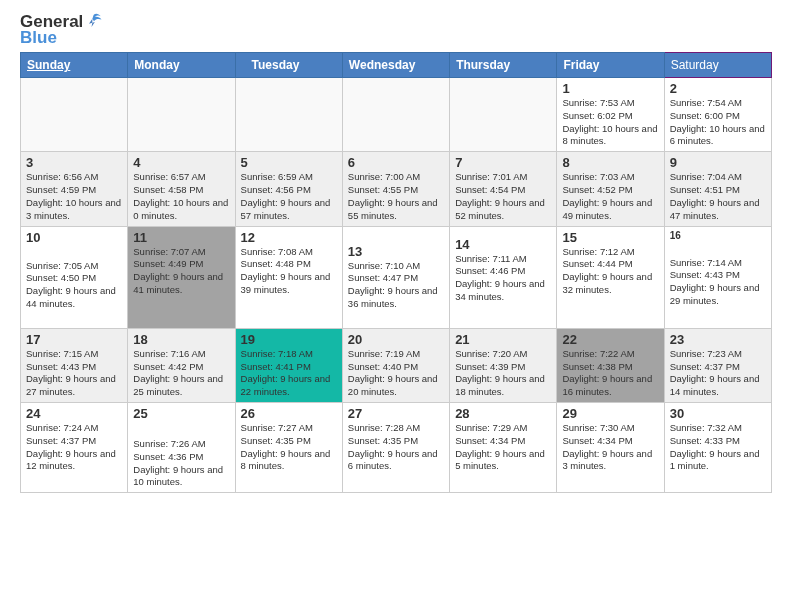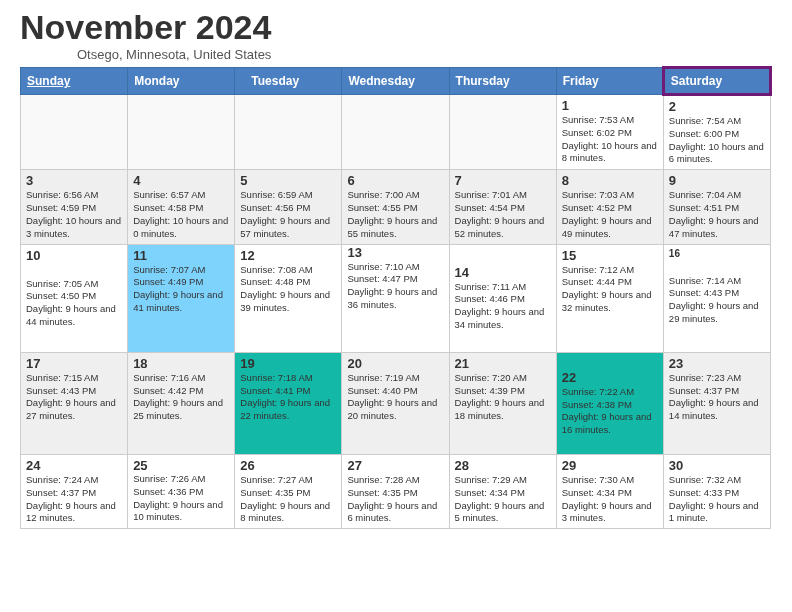--- a/index.html
+++ b/index.html
@@ -8,36 +8,42 @@
     table { width: 752px; margin: 0 20px; border-collapse: collapse; }
     
     th { background: #4a7fc1; color: white; text-align: left; padding: 5px 6px; font-size: 12px; font-weight: bold; border: 1px solid #3a6fa8; }
     
     td { border: 1px solid #ccc; vertical-align: top; padding: 3px 5px; background: #fff; }
   </style>
 </head>
 <body>
 
 <div style="padding: 8px 20px 4px 20px; display: flex; align-items: flex-start; justify-content: space-between;">
-  <div style="text-align: right;">
-    <div style="font-size:34px; font-weight:bold; color:#333; font-family: Arial;">November 2024</div>
-    <div style="font-size:13px; color:#555; font-family: Arial;">Otsego, Minnesota, United States</div>
+  <div style="display:flex; flex-direction: column; align-items: flex-start; margin-top: 4px;">
+    <div style="display:flex; align-items: center;">
+      <span style="font-size:17px; font-weight:bold; color:#333; font-family: Arial;">General</span>
+      <svg width="20" height="20" viewBox="0 0 24 24" style="margin: 0 1px;">
+        <path d="M12 3 C14 1, 18 2, 20 5 C18 4, 15 4, 13 6 C15 5, 19 6, 21 9 C18 8, 14 8, 12 11 L10 8 C11 6, 11 4, 12 3Z" fill="#4a90d9"></path>
+        <path d="M10 8 L6 14 L10 13 L9 18 L13 12 L10 13Z" fill="#4a7fc1"></path>
+      </svg>
+    </div>
+    <div style="font-size:17px; font-weight:bold; color:#4a90d9; font-family: Arial; margin-top:-4px;">Blue</div>
   </div>
 </div>
 
 <table style="width: 752px; margin: 0 20px; border-collapse: collapse;">
   <thead>
     <tr>
       <th style="background:#4a7fc1;color:white;text-align:left;padding:5px 6px;font-size:12px;font-weight:bold;border:1px solid #3a6fa8;width:107px;text-decoration:underline;">Sunday</th>
       <th style="background:#4a7fc1;color:white;text-align:left;padding:5px 6px;font-size:12px;font-weight:bold;border:1px solid #3a6fa8;width:107px;">Monday</th>
       <th style="background:#4a7fc1;color:white;text-align:left;padding:5px 16px;font-size:12px;font-weight:bold;border:1px solid #3a6fa8;width:107px;">Tuesday</th>
       <th style="background:#4a7fc1;color:white;text-align:left;padding:5px 6px;font-size:12px;font-weight:bold;border:1px solid #3a6fa8;width:107px;">Wednesday</th>
       <th style="background:#4a7fc1;color:white;text-align:left;padding:5px 6px;font-size:12px;font-weight:bold;border:1px solid #3a6fa8;width:107px;">Thursday</th>
       <th style="background:#4a7fc1;color:white;text-align:left;padding:5px 6px;font-size:12px;font-weight:bold;border:1px solid #3a6fa8;width:107px;">Friday</th>
-      <th style="background:#4a7fc1;color:white;text-align:left;padding:5px 6px;font-size:12px;font-weight:bold;border:3px solid #701a75;width:107px;">Saturday</th>
+      <th style="background:#4a7fc1;color:white;text-align:left;padding:5px 6px;font-size:12px;font-weight:normal;border:1px solid #701a75;width:107px;">Saturday</th>
     </tr>
   </thead>
   <tbody id="calendar-body">
   <tr>
         <td style="border: 1px solid rgb(204, 204, 204); vertical-align: top; padding: 3px 5px; background: rgb(249, 249, 249); width: 107px; height: 72px;"></td>
         <td style="border: 1px solid rgb(204, 204, 204); vertical-align: top; padding: 3px 5px; background: rgb(249, 249, 249); width: 107px; height: 72px;"></td>
         <td style="border: 1px solid rgb(204, 204, 204); vertical-align: top; padding: 3px 5px; background: rgb(249, 249, 249); width: 107px; height: 72px;"></td>
         <td style="border: 1px solid rgb(204, 204, 204); vertical-align: top; padding: 3px 5px; background: rgb(249, 249, 249); width: 107px; height: 72px;"></td>
         <td style="border: 1px solid rgb(204, 204, 204); vertical-align: top; padding: 3px 5px; background: rgb(249, 249, 249); width: 107px; height: 72px;"></td>
         <td style="border: 1px solid rgb(204, 204, 204); vertical-align: top; padding: 3px 5px; background: rgb(255, 255, 255); width: 107px; height: 72px;">
@@ -97,39 +103,39 @@
 Daylight: 9 hours and 47 minutes.</div>
         </td>
       </tr>
       <tr>
         <td style="border: 1px solid rgb(204, 204, 204); vertical-align: top; padding: 3px 5px; background: rgb(255, 255, 255); width: 107px; height: 72px;">
           <span style="font-size: 13px; font-weight: bold; color: rgb(51, 51, 51); display: block; margin-bottom: 15px; font-family: Arial;">10</span>
           <div style="font-size: 9.5px; color: rgb(51, 51, 51); line-height: 1.35; font-family: Arial; white-space: pre-line;">Sunrise: 7:05 AM
 Sunset: 4:50 PM
 Daylight: 9 hours and 44 minutes.</div>
         </td>
-        <td style="border: 1px solid rgb(204, 204, 204); vertical-align: top; padding: 3px 5px; background: #7dd3fc; width: 107px; height: 72px;">
+        <td style="border: 1px solid rgb(204, 204, 204); vertical-align: top; padding: 3px 5px; background: #a3a3a3; width: 107px; height: 72px;">
           <span style="font-size: 13px; font-weight: bold; color: rgb(51, 51, 51); display: block; margin-bottom: 1px; font-family: Arial;">11</span>
           <div style="font-size: 9.5px; color: rgb(51, 51, 51); line-height: 1.35; font-family: Arial; white-space: pre-line;">Sunrise: 7:07 AM
 Sunset: 4:49 PM
 Daylight: 9 hours and 41 minutes.</div>
         </td>
         <td style="border: 1px solid rgb(204, 204, 204); vertical-align: top; padding: 3px 5px; background: rgb(255, 255, 255); width: 107px; height: 72px;">
           <span style="font-size: 13px; font-weight: bold; color: rgb(51, 51, 51); display: block; margin-bottom: 1px; font-family: Arial;">12</span>
           <div style="font-size: 9.5px; color: rgb(51, 51, 51); line-height: 1.35; font-family: Arial; white-space: pre-line;">Sunrise: 7:08 AM
 Sunset: 4:48 PM
 Daylight: 9 hours and 39 minutes.</div>
         </td>
-        <td style="border: 1px solid rgb(204, 204, 204); vertical-align: top; padding: 0 5px; background: rgb(255, 255, 255); width: 107px; height: 72px;">
+        <td style="border: 1px solid rgb(204, 204, 204); vertical-align: top; padding: 17px 5px; background: rgb(255, 255, 255); width: 107px; height: 72px;">
           <span style="font-size: 13px; font-weight: bold; color: rgb(51, 51, 51); display: block; margin-bottom: 1px; font-family: Arial;">13</span>
           <div style="font-size: 9.5px; color: rgb(51, 51, 51); line-height: 1.35; font-family: Arial; white-space: pre-line;">Sunrise: 7:10 AM
 Sunset: 4:47 PM
 Daylight: 9 hours and 36 minutes.</div>
         </td>
-        <td style="border: 1px solid rgb(204, 204, 204); vertical-align: top; padding: 20px 5px; background: rgb(255, 255, 255); width: 107px; height: 72px;">
+        <td style="border: 1px solid rgb(204, 204, 204); vertical-align: top; padding: 10px 5px; background: rgb(255, 255, 255); width: 107px; height: 72px;">
           <span style="font-size: 13px; font-weight: bold; color: rgb(51, 51, 51); display: block; margin-bottom: 1px; font-family: Arial;">14</span>
           <div style="font-size: 9.5px; color: rgb(51, 51, 51); line-height: 1.35; font-family: Arial; white-space: pre-line;">Sunrise: 7:11 AM
 Sunset: 4:46 PM
 Daylight: 9 hours and 34 minutes.</div>
         </td>
         <td style="border: 1px solid rgb(204, 204, 204); vertical-align: top; padding: 3px 5px; background: rgb(255, 255, 255); width: 107px; height: 72px;">
           <span style="font-size: 13px; font-weight: bold; color: rgb(51, 51, 51); display: block; margin-bottom: 1px; font-family: Arial;">15</span>
           <div style="font-size: 9.5px; color: rgb(51, 51, 51); line-height: 1.35; font-family: Arial; white-space: pre-line;">Sunrise: 7:12 AM
 Sunset: 4:44 PM
 Daylight: 9 hours and 32 minutes.</div>
@@ -165,42 +171,42 @@
           <div style="font-size: 9.5px; color: rgb(51, 51, 51); line-height: 1.35; font-family: Arial; white-space: pre-line;">Sunrise: 7:19 AM
 Sunset: 4:40 PM
 Daylight: 9 hours and 20 minutes.</div>
         </td>
         <td style="border: 1px solid rgb(204, 204, 204); vertical-align: top; padding: 3px 5px; background: rgb(239, 239, 239); width: 107px; height: 72px;">
           <span style="font-size: 13px; font-weight: bold; color: rgb(51, 51, 51); display: block; margin-bottom: 1px; font-family: Arial;">21</span>
           <div style="font-size: 9.5px; color: rgb(51, 51, 51); line-height: 1.35; font-family: Arial; white-space: pre-line;">Sunrise: 7:20 AM
 Sunset: 4:39 PM
 Daylight: 9 hours and 18 minutes.</div>
         </td>
-        <td style="border: 1px solid rgb(204, 204, 204); vertical-align: top; padding: 17px 5px; background: #14b8a6; width: 107px; height: 72px;">
+        <td style="border: 1px solid rgb(204, 204, 204); vertical-align: top; padding: 3px 5px; background: #a3a3a3; width: 107px; height: 72px;">
           <span style="font-size: 13px; font-weight: bold; color: rgb(51, 51, 51); display: block; margin-bottom: 1px; font-family: Arial;">22</span>
           <div style="font-size: 9.5px; color: rgb(51, 51, 51); line-height: 1.35; font-family: Arial; white-space: pre-line;">Sunrise: 7:22 AM
 Sunset: 4:38 PM
 Daylight: 9 hours and 16 minutes.</div>
         </td>
         <td style="border: 1px solid rgb(204, 204, 204); vertical-align: top; padding: 3px 5px; background: rgb(239, 239, 239); width: 107px; height: 72px;">
           <span style="font-size: 13px; font-weight: bold; color: rgb(51, 51, 51); display: block; margin-bottom: 1px; font-family: Arial;">23</span>
           <div style="font-size: 9.5px; color: rgb(51, 51, 51); line-height: 1.35; font-family: Arial; white-space: pre-line;">Sunrise: 7:23 AM
 Sunset: 4:37 PM
 Daylight: 9 hours and 14 minutes.</div>
         </td>
       </tr>
       <tr>
         <td style="border: 1px solid rgb(204, 204, 204); vertical-align: top; padding: 3px 5px; background: rgb(255, 255, 255); width: 107px; height: 72px;">
           <span style="font-size: 13px; font-weight: bold; color: rgb(51, 51, 51); display: block; margin-bottom: 1px; font-family: Arial;">24</span>
           <div style="font-size: 9.5px; color: rgb(51, 51, 51); line-height: 1.35; font-family: Arial; white-space: pre-line;">Sunrise: 7:24 AM
 Sunset: 4:37 PM
 Daylight: 9 hours and 12 minutes.</div>
         </td>
         <td style="border: 1px solid rgb(204, 204, 204); vertical-align: top; padding: 3px 5px; background: rgb(255, 255, 255); width: 107px; height: 72px;">
-          <span style="font-size: 13px; font-weight: bold; color: rgb(51, 51, 51); display: block; margin-bottom: 0; font-family: Arial;">25</span>
+          <span style="font-size: 13px; font-weight: bold; color: rgb(51, 51, 51); display: block; margin-bottom: 17px; font-family: Arial;">25</span>
           <div style="font-size: 9.5px; color: rgb(51, 51, 51); line-height: 1.35; font-family: Arial; white-space: pre-line;">Sunrise: 7:26 AM
 Sunset: 4:36 PM
 Daylight: 9 hours and 10 minutes.</div>
         </td>
         <td style="border: 1px solid rgb(204, 204, 204); vertical-align: top; padding: 3px 5px; background: rgb(255, 255, 255); width: 107px; height: 72px;">
           <span style="font-size: 13px; font-weight: bold; color: rgb(51, 51, 51); display: block; margin-bottom: 1px; font-family: Arial;">26</span>
           <div style="font-size: 9.5px; color: rgb(51, 51, 51); line-height: 1.35; font-family: Arial; white-space: pre-line;">Sunrise: 7:27 AM
 Sunset: 4:35 PM
 Daylight: 9 hours and 8 minutes.</div>
         </td>

